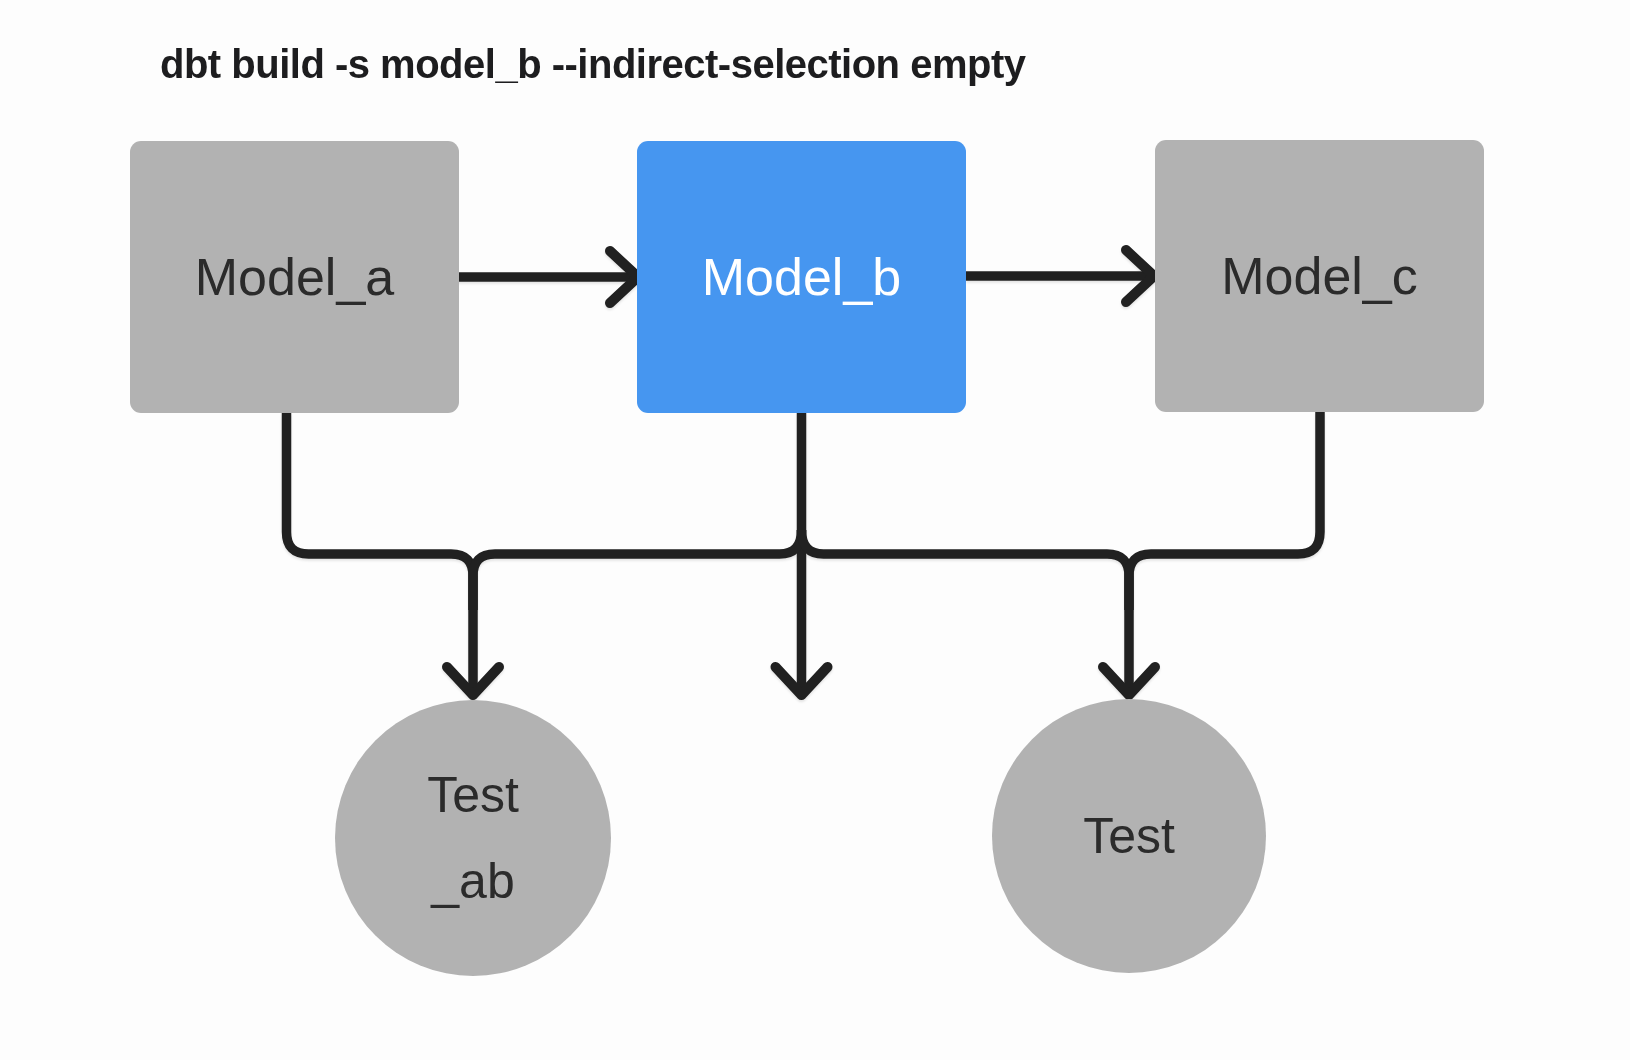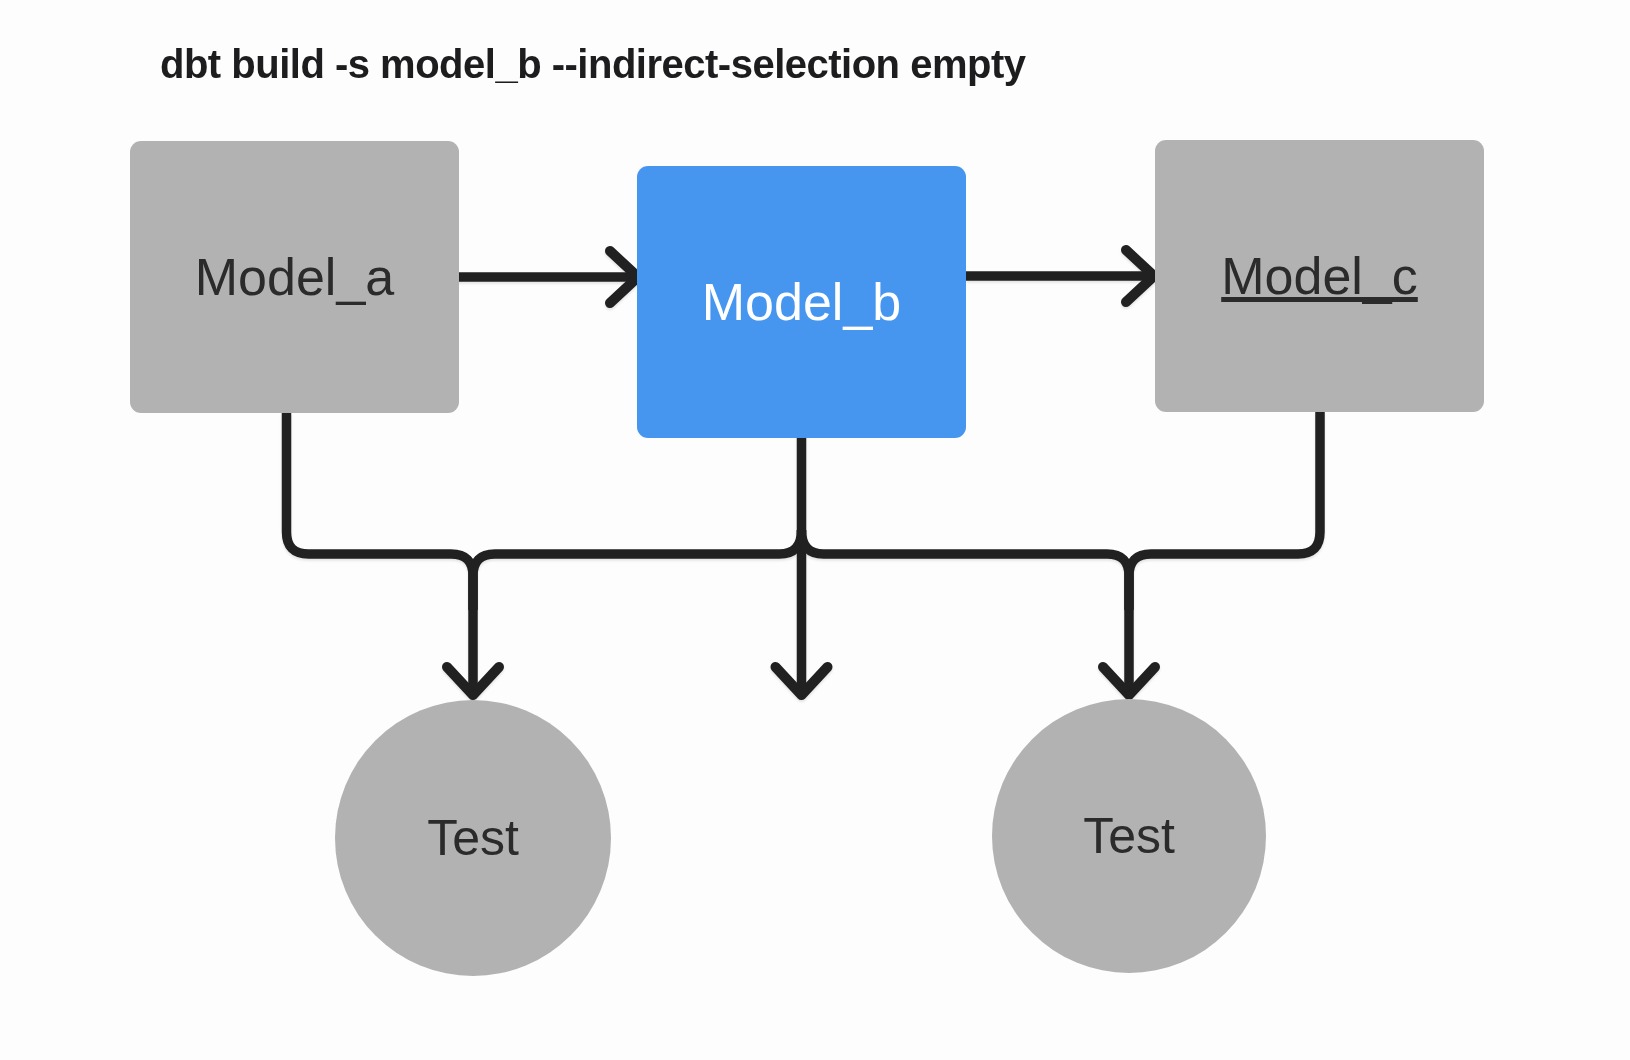--- a/index.html
+++ b/index.html
@@ -58,22 +58,22 @@
     justify-content: center;
     font-size: 52px;
     font-weight: 500;
     color: #2b2b2b;
   }
   .model-node.selected {
     background: #4696f0;
     color: #ffffff;
   }
   #model-a { left: 122px; top: 141px; margin-left: 8px; }
-  #model-b { left: 637px; top: 141px; margin-top: 25px; }
-  #model-c { left: 1155px; top: 140px; text-decoration: underline; }
+  #model-b { left: 637px; top: 141px; }
+  #model-c { left: 1155px; top: 140px; }
   .test-node {
     position: absolute;
     width: 276px;
     height: 276px;
     background: #b2b2b2;
     border-radius: 50%;
     display: flex;
     flex-direction: column;
     align-items: center;
     justify-content: center;
@@ -127,20 +127,21 @@
   <div class="model-node selected" id="model-b">
     <span>Model_b</span>
   </div>
 
   <div class="model-node" id="model-c">
     <span>Model_c</span>
   </div>
 
   <div class="test-node" id="test-ab">
     <span>Test</span>
+    <span>_ab</span>
   </div>
 
 
   <div class="test-node" id="test-bc">
     <span>Test</span>
   </div>
 
 </div>
 
 </body></html>

